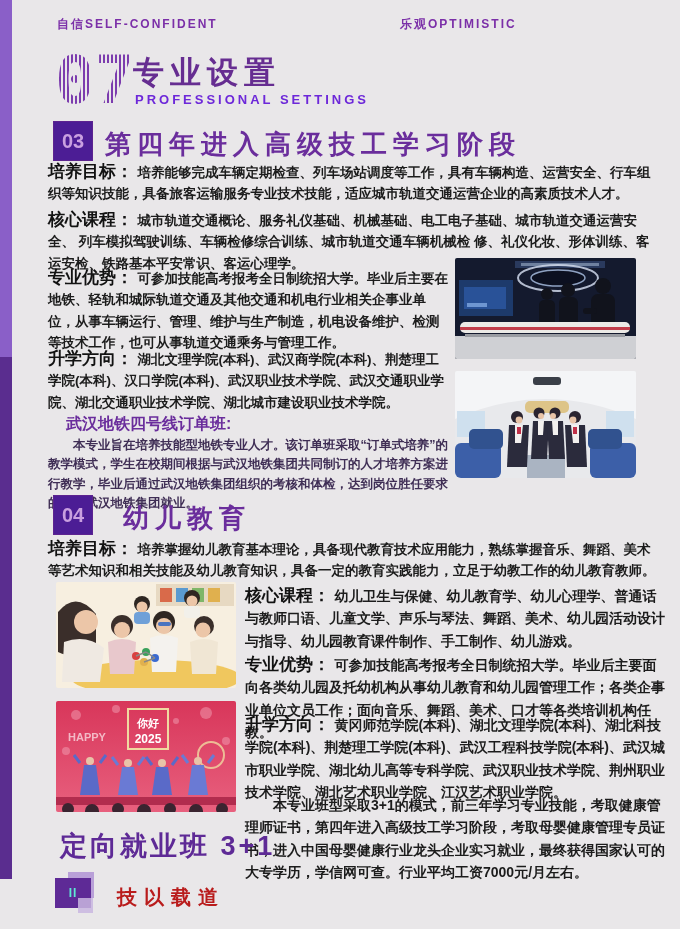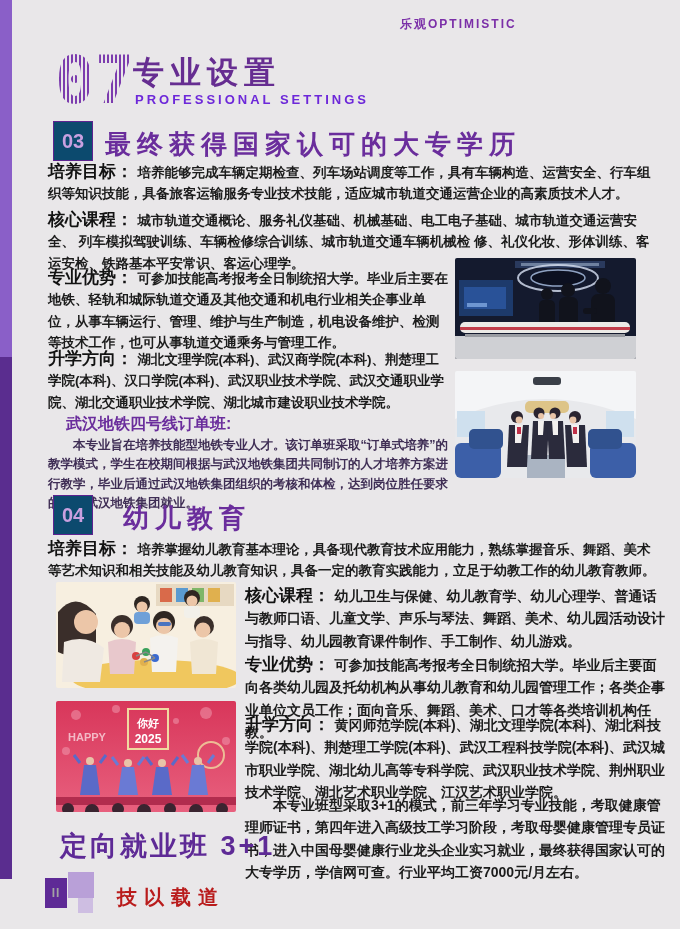--- a/index.html
+++ b/index.html
@@ -17,21 +17,21 @@
 
   
   .chapter-number{position:absolute;left:55px;top:48px;font-size:66px;line-height:1;font-weight:800;color:#7c3cae;font-family:"DejaVu Sans Mono","Liberation Mono",monospace;}
   @supports ((-webkit-background-clip:text)){
     .chapter-number{background-image:repeating-linear-gradient(90deg,#7c3cae 0 2px,rgba(233,231,233,0) 2px 4px);-webkit-background-clip:text;background-clip:text;color:transparent;}
   }
   .chapter-title{position:absolute;left:133px;top:52px;font-size:31px;font-weight:800;letter-spacing:6px;color:#662d91;font-family:Liberation Serif, serif;}
   .chapter-sub{position:absolute;left:135px;top:92px;font-size:13px;font-weight:800;letter-spacing:3px;color:#6d28d9;}
 
   
-  .sec-badge{position:absolute;width:40px;height:40px;background:#0c4a6e;border:1px solid #5c2390;box-sizing:border-box;
+  .sec-badge{position:absolute;width:40px;height:40px;background:#4c1d95;border:1px solid #5c2390;box-sizing:border-box;
     display:flex;align-items:center;justify-content:center;font-size:20px;font-weight:800;color:#c9a0e0;}
   .sec-title{position:absolute;font-size:26px;font-weight:800;letter-spacing:6px;color:#6a2d9c;}
 
   
   .para{position:absolute;margin:0;}
   .label{font-weight:800;font-size:17px;color:#121212;}
   .body{font-weight:700;font-size:13.5px;color:#1c1c1c;line-height:1.58;}
   .body14{font-weight:700;font-size:14px;color:#1c1c1c;line-height:1.6;}
 
   
@@ -41,41 +41,42 @@
   .indent{ text-indent:2em; }
 
   
   .photo{position:absolute;border-radius:2px;overflow:hidden;display:block;}
 
   
   .employ{position:absolute;left:60px;top:828px;font-size:27px;font-weight:800;letter-spacing:3px;color:#5e2a96;}
 
   
   .f-sq-back{position:absolute;left:68px;top:872px;width:26px;height:26px;background:#b9a0d8;}
-  .f-sq-front{position:absolute;left:45px;top:878px;width:22px;height:30px;background:#5e2a96;display:flex;align-items:center;justify-content:center;
-    color:#a3a3a3;font-size:12px;font-weight:800;letter-spacing:1px;}
+  .f-sq-front{position:absolute;left:55px;top:878px;width:36px;height:30px;background:#5e2a96;display:flex;align-items:center;justify-content:center;
+    color:#5eead4;font-size:12px;font-weight:800;letter-spacing:1px;}
   .f-sq-small{position:absolute;left:78px;top:898px;width:15px;height:15px;background:#c9b6e0;opacity:.85;}
   .f-motto{position:absolute;left:117px;top:884px;font-size:20px;font-weight:800;letter-spacing:7px;color:#b91c1c;}
 </style>
 </head>
 <body>
 
 <div class="page">
 
   <div class="bar-top"></div>
   <div class="bar-bottom"></div>
 
+  <div class="hdr hdr-left">自信SELF-CONFIDENT</div>
   <div class="hdr hdr-right">乐观OPTIMISTIC</div>
 
   <div class="chapter-number">07</div>
   <div class="chapter-title">专业设置</div>
   <div class="chapter-sub">PROFESSIONAL  SETTINGS</div>
 
   <div class="sec-badge" style="left:53px;top:121px;">03</div>
-  <div class="sec-title" style="left:105px;top:127px;">最终获得国家认可的大专学历</div>
+  <div class="sec-title" style="left:105px;top:127px;">第四年进入高级技工学习阶段</div>
 
   <p class="para" style="left:48px;top:160px;width:614px;">
     <span class="label">培养目标：</span>
     <span class="body">培养能够完成车辆定期检查、列车场站调度等工作，具有车辆构造、运营安全、行车组织等知识技能，具备旅客运输服务专业技术技能，适应城市轨道交通运营企业的高素质技术人才。</span>
   </p>
 
   <p class="para" style="left:48px;top:208px;width:614px;">
     <span class="label">核心课程：</span>
     <span class="body">城市轨道交通概论、服务礼仪基础、机械基础、电工电子基础、城市轨道交通运营安全、  列车模拟驾驶训练、车辆检修综合训练、城市轨道交通车辆机械检 修、礼仪化妆、形体训练、客运安检、铁路基本平安常识、客运心理学。</span>
   </p>

